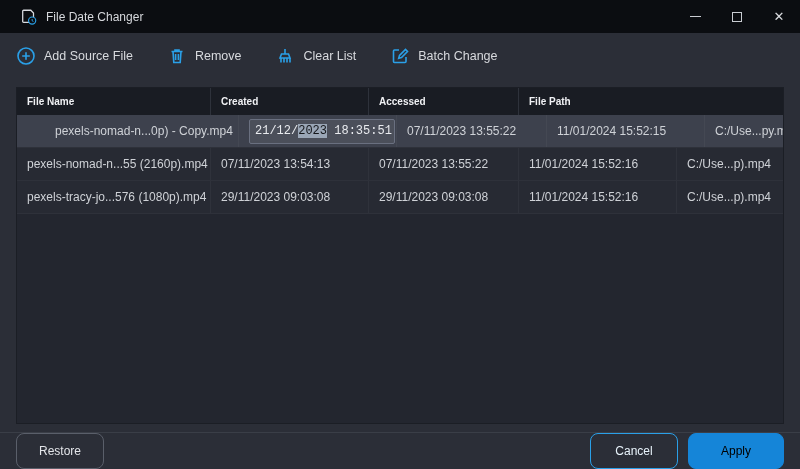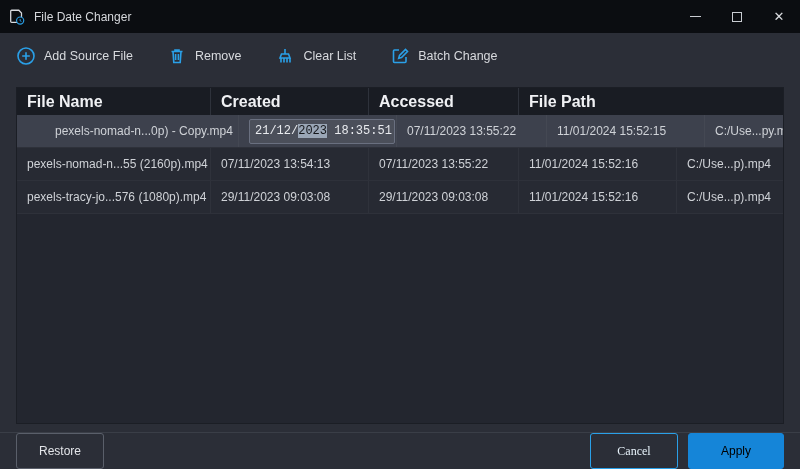--- a/index.html
+++ b/index.html
@@ -10,21 +10,21 @@
     color: #e3e5e9;
     font-size: 12px;
   }
   .app { width: 800px; height: 469px; display: flex; flex-direction: column; }
 
   
   .titlebar {
     height: 33px; flex: 0 0 33px;
     background: #0b0d11;
     display: flex; align-items: center; justify-content: space-between;
-    padding-left: 8px;
+    padding-left: 20px;
   }
   .title-left { display: flex; align-items: center; gap: 8px; }
   .app-icon { width: 18px; height: 18px; display: inline-flex; }
   .app-title { font-size: 12px; color: #d6d8dc; }
   .win-controls { display: flex; height: 33px; }
   .win-btn {
     width: 42px; height: 33px; background: transparent; border: none;
     display: flex; align-items: center; justify-content: center;
     color: #c9ccd2; cursor: pointer; font-size: 13px;
   }
@@ -55,21 +55,21 @@
     border: 1px solid #1b1e25;
     overflow: hidden;
   }
   .grid-row {
     display: grid;
     grid-template-columns: 194px 158px 150px 158px 106px;
   }
   .thead { height: 27px; background: #191c23; }
   .th {
     display: flex; align-items: center;
-    padding-left: 10px; font-weight: bold; font-size: 16px; color: #f0f1f4;
+    padding-left: 10px; font-weight: bold; font-size: 10px; color: #f0f1f4;
     border-right: 1px solid #2e323b; white-space: nowrap; overflow: hidden;
   }
   .th:last-child { border-right: none; }
   .trow { height: 33px; border-bottom: 1px solid #2e313a; background: #272a33; }
   .trow.selected { background: #3d414d; padding-left: 28px; }
   .td {
     display: flex; align-items: center;
     padding-left: 10px; font-size: 12px; color: #cfd2d7;
     white-space: nowrap; overflow: hidden;
     border-right: 1px solid rgba(255,255,255,0.04);
@@ -94,27 +94,27 @@
   
   .footer {
     flex: 1;
     margin-top: 8px;
     border-top: 1px solid #3a3e47;
     display: flex; align-items: center;
     padding: 0 16px; gap: 10px;
     background: #2b2e37;
   }
   .btn {
-    height: 36px; border-radius: 3px; font-size: 12px; font-family: inherit;
+    height: 36px; border-radius: 8px; font-size: 12px; font-family: inherit;
     cursor: pointer; background: transparent;
     display: inline-flex; align-items: center; justify-content: center;
   }
   .btn-restore { width: 88px; border: 1px solid #5a5f6a; color: #e3e5e9; }
   .footer-spacer { flex: 1; }
-  .btn-cancel { width: 88px; border: 1px solid #2aa0e8; color: #e8f3fb; font-family: Liberation Serif, serif; }
+  .btn-cancel { width: 88px; border: 1px solid #2aa0e8; color: #e8f3fb; }
   .btn-apply { width: 96px; border: 1px solid #1585d8; background: #1585d8; color: #000000; }
 </style>
 </head>
 <body>
 
 <div class="app">
 
   <div class="titlebar">
     <div class="title-left">
       <span class="app-icon">

